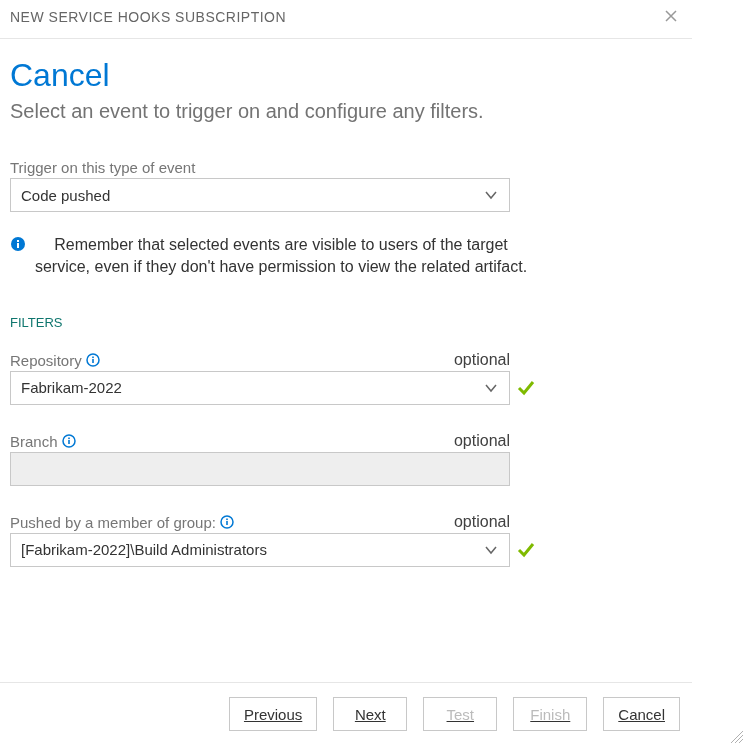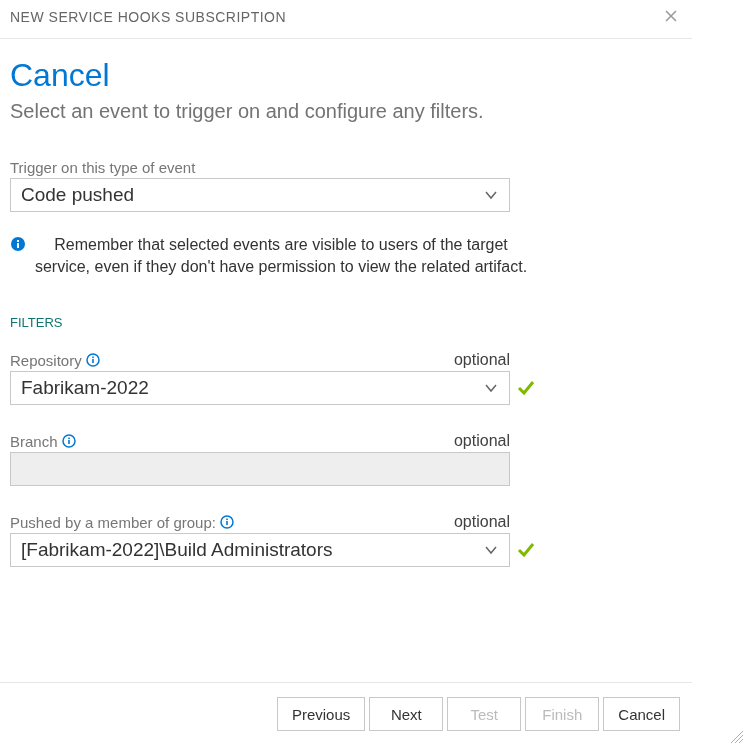--- a/index.html
+++ b/index.html
@@ -76,21 +76,21 @@
     }
     .select-box {
       width: 500px;
       height: 34px;
       border: 1px solid #c8c8c8;
       background: #fff;
       display: flex;
       align-items: center;
       justify-content: space-between;
       padding: 0 10px;
-      font-size: 19px;
+      font-size: 15px;
       color: #333;
       cursor: pointer;
     }
     .select-box.disabled {
       background: #eee;
       color: #999;
     }
     .chevron {
       width: 16px;
       height: 16px;
@@ -156,22 +156,23 @@
     .check-icon {
       width: 20px;
       height: 20px;
       flex-shrink: 0;
     }
     .footer {
       border-top: 1px solid #e6e6e6;
       padding: 14px 12px;
       display: flex;
       justify-content: flex-end;
-      gap: 4px;
+      gap: 16px;
       background: #fff;
+      text-decoration: underline;
     }
     .btn {
       min-width: 74px;
       height: 34px;
       border: 1px solid #c8c8c8;
       background: #fff;
       font-size: 15px;
       color: #333;
       cursor: pointer;
       padding: 0 14px;

